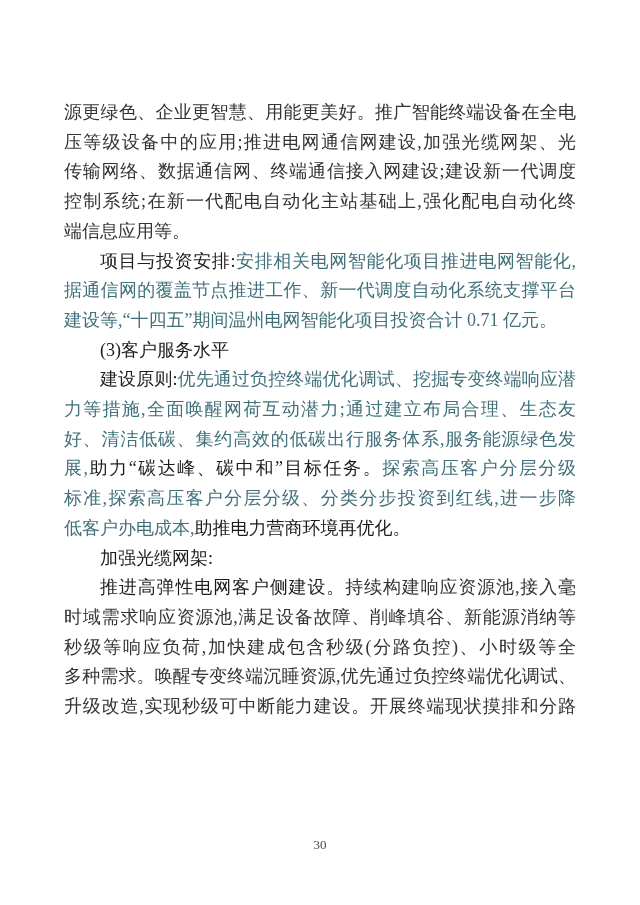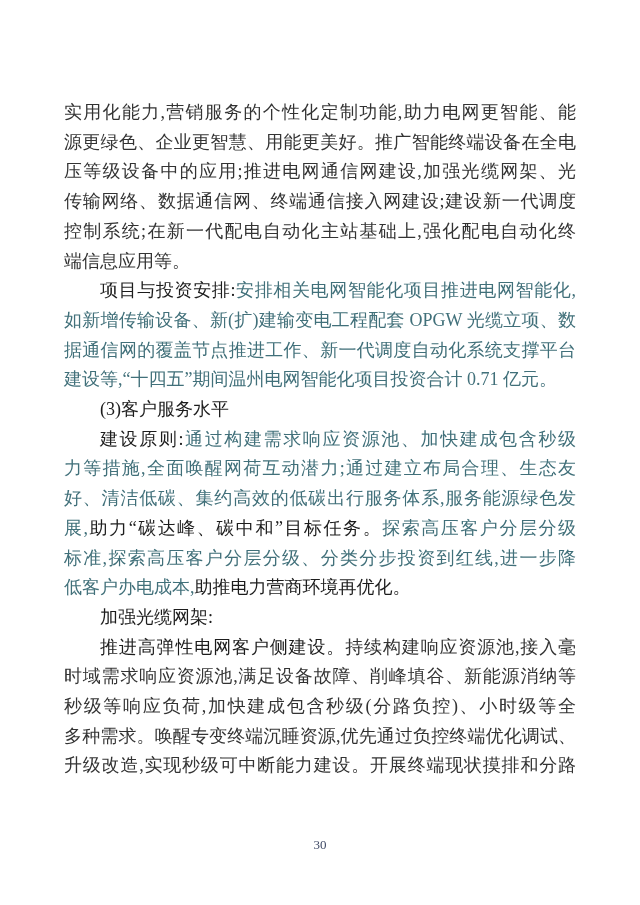--- a/index.html
+++ b/index.html
@@ -50,38 +50,36 @@
     font-size: 13px;
     color: var(--page-number);
   }
 </style>
 </head>
 <body>
 
 <div class="page">
   <div class="content">
       <div>
-        <div class="line"><span class="seg-normal">实用化能力,营销服务的个性化定制功能,助力电网更智能、能</span></div>
         <div class="line"><span class="seg-normal">源更绿色、企业更智慧、用能更美好。推广智能终端设备在全电</span></div>
         <div class="line"><span class="seg-normal">压等级设备中的应用;推进电网通信网建设,加强光缆网架、光</span></div>
         <div class="line"><span class="seg-normal">传输网络、数据通信网、终端通信接入网建设;建设新一代调度</span></div>
         <div class="line"><span class="seg-normal">控制系统;在新一代配电自动化主站基础上,强化配电自动化终</span></div>
         <div class="line last"><span class="seg-normal">端信息应用等。</span></div>
       </div>
       <div>
         <div class="line indent"><span class="seg-bold">项目与投资安排:</span><span class="seg-teal">安排相关电网智能化项目推进电网智能化,</span></div>
-        <div class="line"><span class="seg-teal">如新增传输设备、新(扩)建输变电工程配套 OPGW 光缆立项、数</span></div>
         <div class="line"><span class="seg-teal">据通信网的覆盖节点推进工作、新一代调度自动化系统支撑平台</span></div>
         <div class="line last"><span class="seg-teal">建设等,“十四五”期间温州电网智能化项目投资合计 0.71 亿元。</span></div>
       </div>
       <div>
         <div class="line indent last"><span class="seg-bold">(3)客户服务水平</span></div>
       </div>
       <div>
-        <div class="line indent"><span class="seg-bold">建设原则:</span><span class="seg-teal">通过构建需求响应资源池、加快建成包含秒级</span></div>
+        <div class="line indent"><span class="seg-bold">建设原则:</span><span class="seg-teal">优先通过负控终端优化调试、挖掘专变终端响应潜</span></div>
         <div class="line"><span class="seg-teal">力等措施,全面唤醒网荷互动潜力;通过建立布局合理、生态友</span></div>
         <div class="line"><span class="seg-teal">好、清洁低碳、集约高效的低碳出行服务体系,服务能源绿色发</span></div>
         <div class="line"><span class="seg-teal">展,</span><span class="seg-bold">助力“碳达峰、碳中和”目标任务。</span><span class="seg-teal">探索高压客户分层分级</span></div>
         <div class="line"><span class="seg-teal">标准,探索高压客户分层分级、分类分步投资到红线,进一步降</span></div>
         <div class="line last"><span class="seg-teal">低客户办电成本,</span><span class="seg-bold">助推电力营商环境再优化。</span></div>
       </div>
       <div>
         <div class="line indent last"><span class="seg-bold">加强光缆网架:</span></div>
       </div>
       <div>

